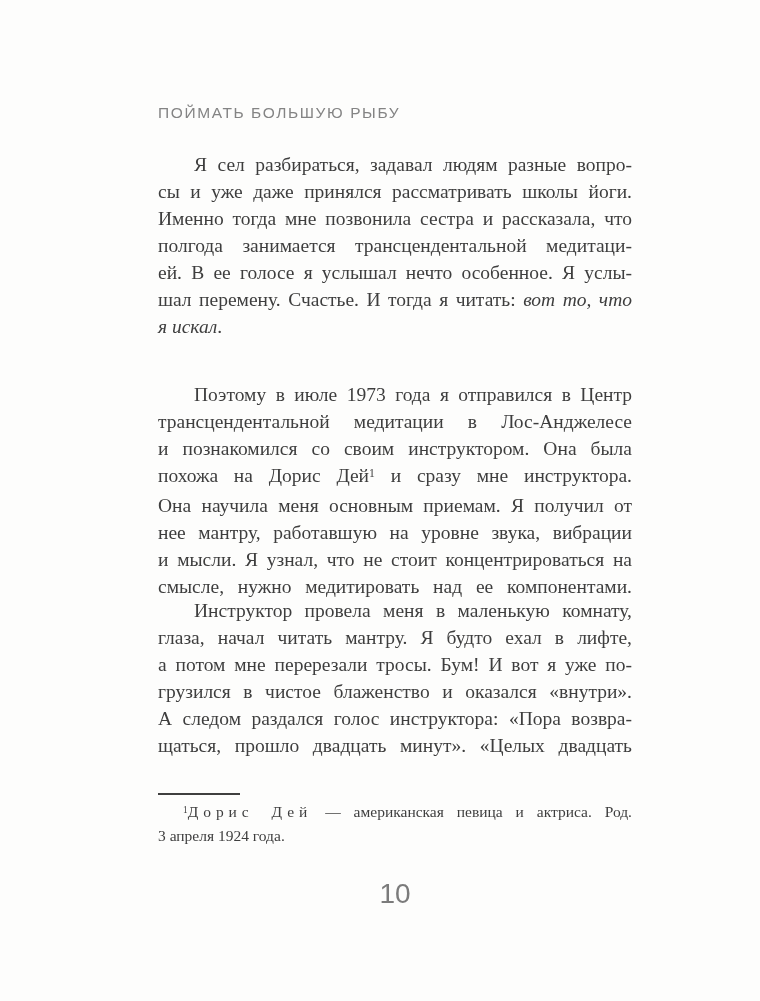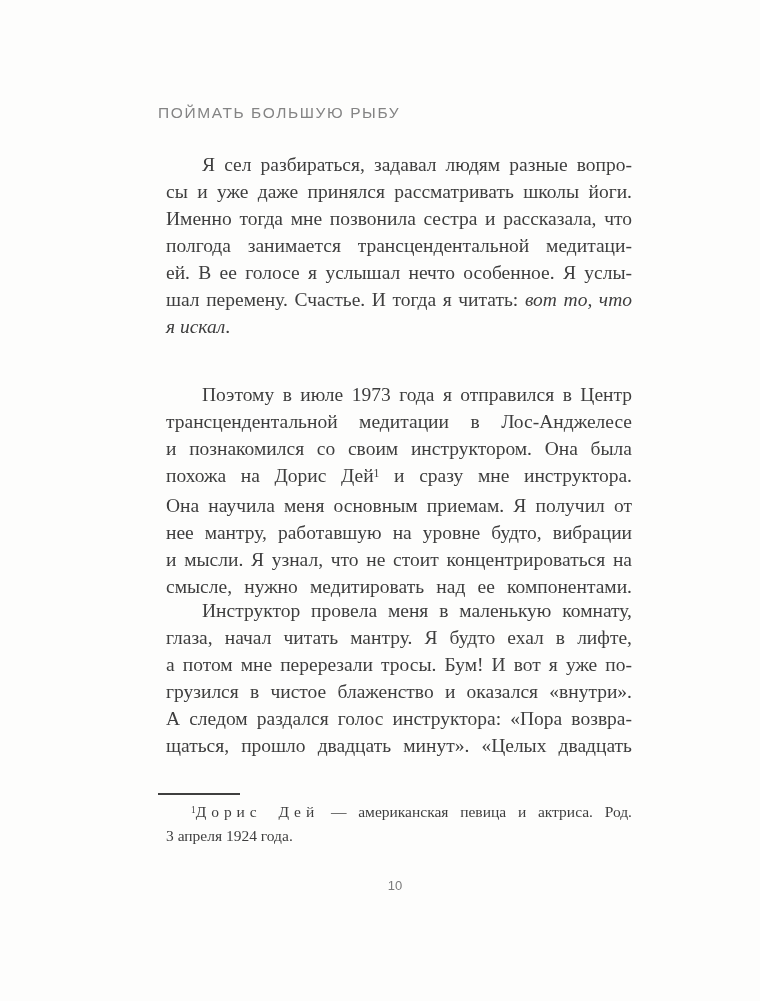--- a/index.html
+++ b/index.html
@@ -30,21 +30,20 @@
     font-size: 19.5px;
     line-height: 27px;
   }
   .para1 { top: 151px; }
   .para2 { top: 381px; }
   .para3 { top: 597px; }
   .bl {
     text-align: justify;
     text-align-last: justify;
     white-space: nowrap;
-    margin-left: 8px;
   }
   .bl.first { text-indent: 36px; }
   .bl.last { text-align: center; text-align-last: left; }
   .it { font-style: italic; }
   .sup {
     font-size: 60%;
     vertical-align: baseline;
     position: relative;
     top: -0.45em;
   }
@@ -67,21 +66,21 @@
   }
   .footnote .bl.first { text-indent: 25px; }
   .spaced { letter-spacing: 0.32em; }
   .page-number {
     position: absolute;
     top: 878px;
     left: 158px;
     width: 474px;
     text-align: center;
     font-family: "Liberation Sans", sans-serif;
-    font-size: 13px;
+    font-size: 28px;
     color: #7b7b7b;
   }
 </style>
 </head>
 <body>
 
 <div class="page">
 
   <div class="running-header">ПОЙМАТЬ БОЛЬШУЮ РЫБУ</div>
 
@@ -94,21 +93,21 @@
     <div class="bl"><span>шал перемену. Счастье. И тогда я читать: </span><span class="it">вот то, что</span></div>
     <div class="bl last"><span class="it">я искал</span><span>.</span></div>
   </div>
 
   <div class="textblock para2">
     <div class="bl first">Поэтому в июле 1973 года я отправился в Центр</div>
     <div class="bl">трансцендентальной медитации в Лос-Анджелесе</div>
     <div class="bl">и познакомился со своим инструктором. Она была</div>
     <div class="bl"><span>похожа на Дорис Дей</span><span class="sup">1</span><span> и сразу мне инструктора.</span></div>
     <div class="bl">Она научила меня основным приемам. Я получил от</div>
-    <div class="bl">нее мантру, работавшую на уровне будто, вибрации</div>
+    <div class="bl">нее мантру, работавшую на уровне звука, вибрации</div>
     <div class="bl">и мысли. Я узнал, что не стоит концентрироваться на</div>
     <div class="bl">смысле, нужно медитировать над ее компонентами.</div>
   </div>
 
   <div class="textblock para3">
     <div class="bl first">Инструктор провела меня в маленькую комнату,</div>
     <div class="bl">глаза, начал читать мантру. Я будто ехал в лифте,</div>
     <div class="bl">а потом мне перерезали тросы. Бум! И вот я уже по-</div>
     <div class="bl">грузился в чистое блаженство и оказался «внутри».</div>
     <div class="bl">А следом раздался голос инструктора: «Пора возвра-</div>

